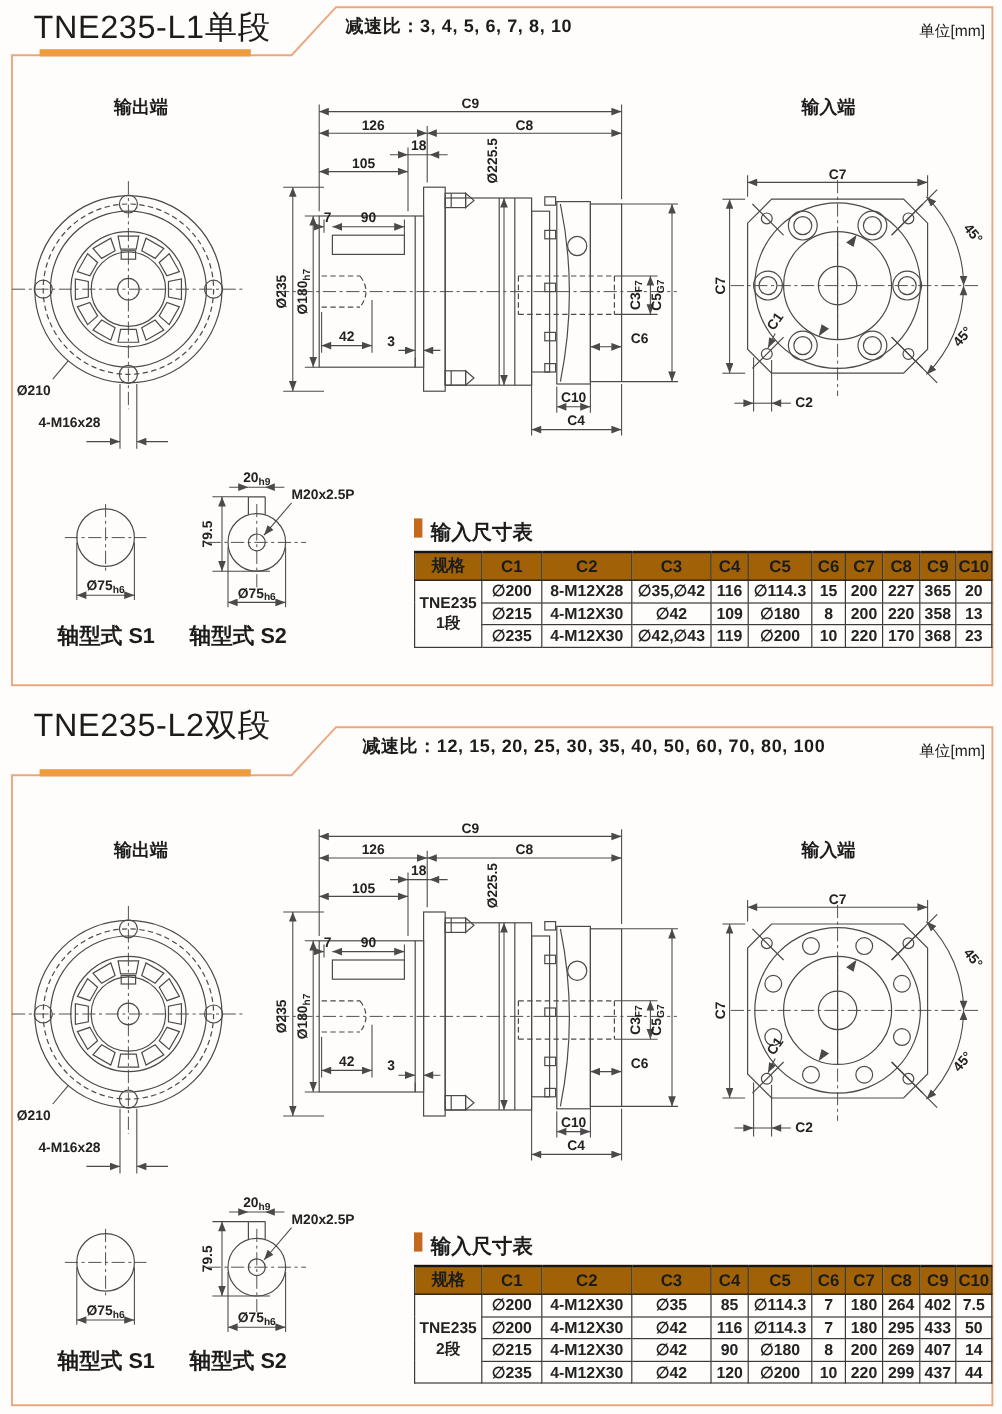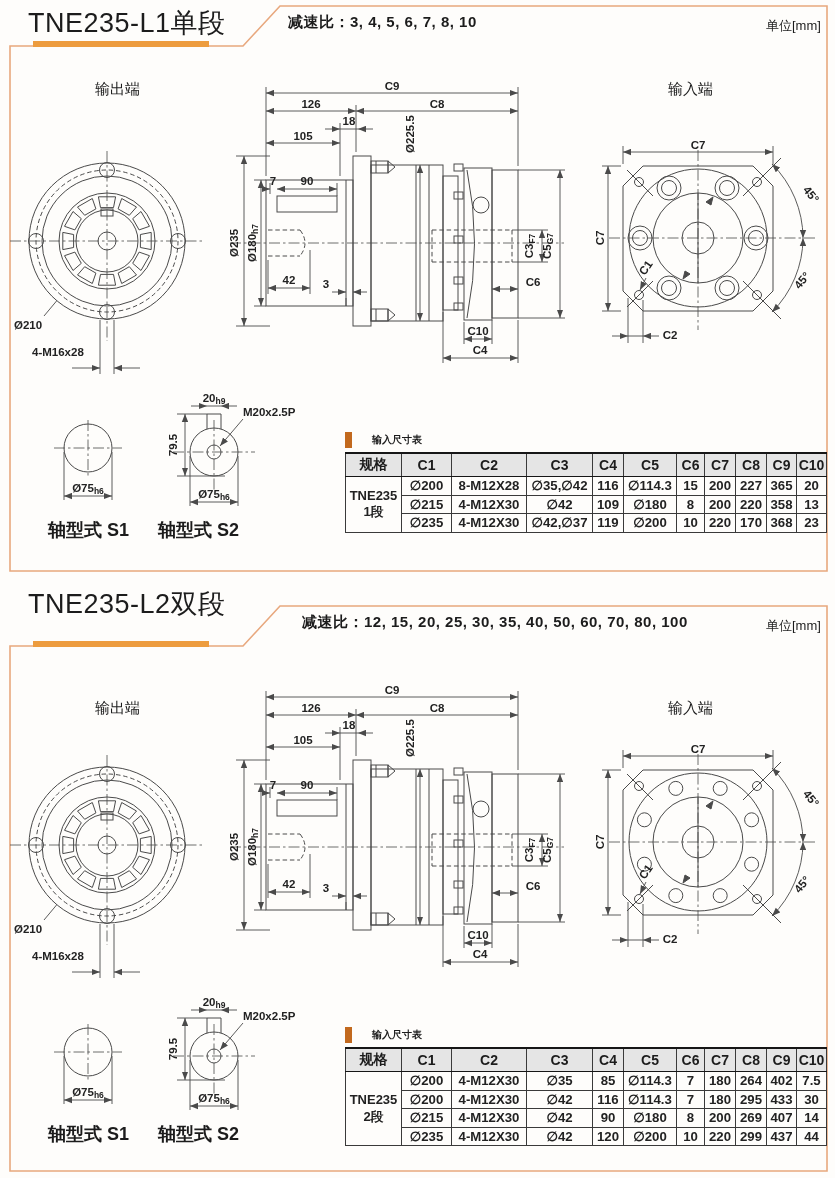--- a/index.html
+++ b/index.html
@@ -4,40 +4,40 @@
 <style>
   html,body{margin:0;padding:0}
   body{width:835px;height:1178px;position:relative;background:#fefdfb;
        font-family:"Liberation Sans",sans-serif;color:#1c1c1c;overflow:hidden}
   .abs{position:absolute}
   .sec-title{font-size:27px;font-weight:normal;letter-spacing:.5px;white-space:nowrap}
   .tbar{height:6px;background:#ED9C3E}
   .frame path{stroke:#E8A87E;stroke-width:1.6;fill:none}
   .ratio{font-size:15px;font-weight:bold;letter-spacing:.5px;white-space:nowrap}
   .unit{font-size:13px;white-space:nowrap}
-  .dlabel{font-size:15px;font-weight:normal;white-space:nowrap}
+  .dlabel{font-size:15px;font-weight:bold;white-space:nowrap}
   .shaft-label{font-size:18px;font-weight:bold;white-space:nowrap}
 
   svg .ln{fill:none;stroke:#4a4a4a;stroke-width:1}
   svg .dm{fill:none;stroke:#4a4a4a;stroke-width:.9}
   svg .cl{stroke-dasharray:11 3 2.5 3;stroke-width:.8}
   svg .hd{stroke-dasharray:4.5 2.8}
   svg .dw{marker-start:url(#as);marker-end:url(#ae)}
   svg .de{marker-end:url(#ae)}
   svg .db{marker-start:url(#as)}
   svg text{font-family:"Liberation Sans",sans-serif;font-size:11.5px;fill:#222;font-weight:bold}
   svg .ctr{text-anchor:middle}
   svg .sub{font-size:8.5px}
 
   .tblw{position:absolute;width:481px}
-  .tbl-title{display:flex;align-items:center;gap:20px;font-size:10px;font-weight:bold;margin-bottom:4px}
+  .tbl-title{display:flex;align-items:flex-start;gap:7px;font-size:17px;font-weight:bold;margin-bottom:4px}
   .tbl-bar{width:7px;height:16px;background:#C2691E;flex:0 0 auto}
   table.dim{border-collapse:collapse;table-layout:fixed;width:481px;text-align:center;
             border-bottom:1.6px solid #161616}
-  table.dim th{background:#e5e5e5;border:1px solid #3a3a3a;border-top:2.5px solid #161616;
+  table.dim th{background:#a16207;border:1px solid #3a3a3a;border-top:2.5px solid #161616;
                border-bottom:1.6px solid #161616;font-size:14px;height:22px;padding:0}
   table.dim td{border:1px solid #3a3a3a;font-size:13.2px;height:17.5px;padding:0;font-weight:bold;color:#222}
   table.dim td.grp{font-size:13px;line-height:1.25}
 </style>
 </head>
 <body>
 
 <svg class="abs" width="0" height="0">
   <defs>
     <marker id="ae" markerUnits="userSpaceOnUse" markerWidth="9" markerHeight="7" refX="8.5" refY="3.2" orient="auto">
@@ -368,21 +368,21 @@
         <td>∅180</td>
         <td>8</td>
         <td>200</td>
         <td>220</td>
         <td>358</td>
         <td>13</td>
       </tr>
       <tr>
         <td>∅235</td>
         <td>4-M12X30</td>
-        <td>∅42,∅37</td>
+        <td>∅42,∅43</td>
         <td>119</td>
         <td>∅200</td>
         <td>10</td>
         <td>220</td>
         <td>170</td>
         <td>368</td>
         <td>23</td>
       </tr>
     </tbody>
   </table>
@@ -682,21 +682,21 @@
       <tr>
         <td>∅200</td>
         <td>4-M12X30</td>
         <td>∅42</td>
         <td>116</td>
         <td>∅114.3</td>
         <td>7</td>
         <td>180</td>
         <td>295</td>
         <td>433</td>
-        <td>30</td>
+        <td>50</td>
       </tr>
       <tr>
         <td>∅215</td>
         <td>4-M12X30</td>
         <td>∅42</td>
         <td>90</td>
         <td>∅180</td>
         <td>8</td>
         <td>200</td>
         <td>269</td>

